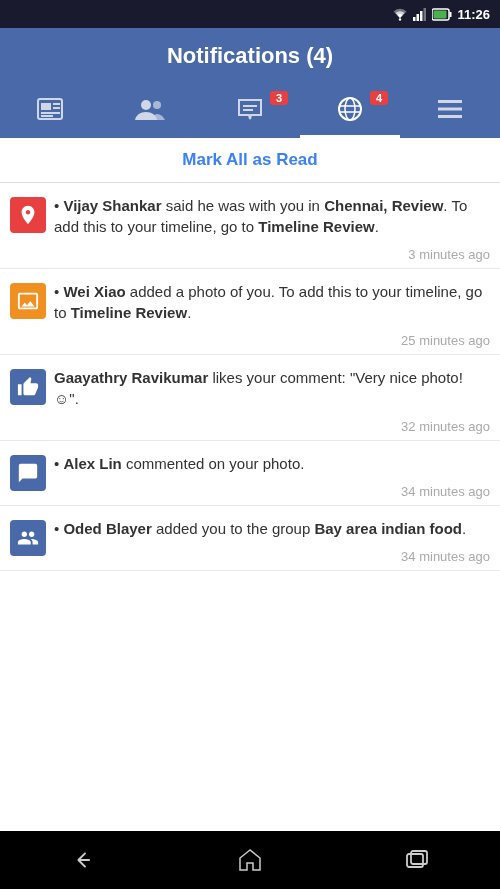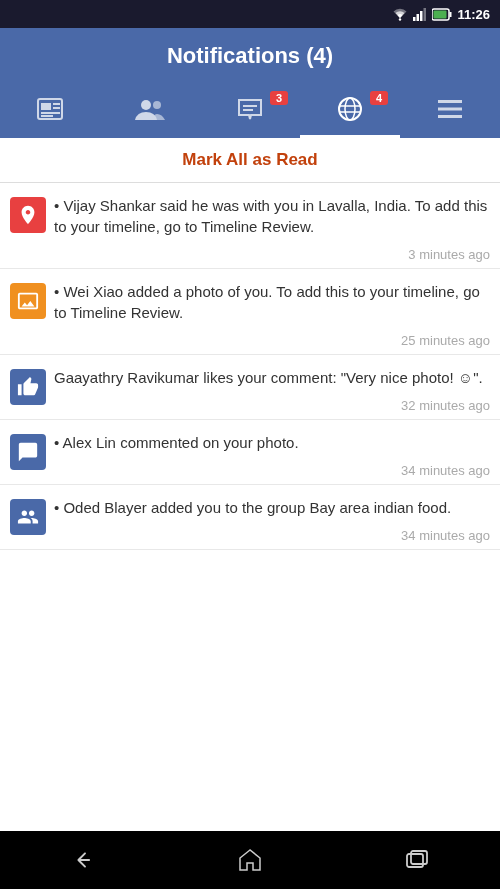--- a/index.html
+++ b/index.html
@@ -95,21 +95,21 @@
     }
 
     
     .mark-all-bar {
       border-bottom: 1px solid #ddd;
       padding: 12px 0;
       text-align: center;
       flex-shrink: 0;
     }
     .mark-all-btn {
-      color: #c2410c;
+      color: #3b82f6;
       font-size: 17px;
       font-weight: bold;
       background: none;
       border: none;
       cursor: pointer;
     }
 
     
     .notifications-list {
       flex: 1;
@@ -147,21 +147,21 @@
     }
     .notif-content {
       flex: 1;
     }
     .notif-text {
       font-size: 15px;
       color: #333;
       line-height: 1.4;
     }
     .notif-text b {
-      font-weight: normal;
+      font-weight: bold;
     }
     .notif-time {
       text-align: right;
       color: #aaa;
       font-size: 13px;
       margin-top: 10px;
       display: block;
     }
 
     
@@ -279,21 +279,21 @@
 <div class="notifications-list">
 
   <div class="notif-item">
     <div class="notif-icon-wrap notif-icon-location">
       <svg viewBox="0 0 24 24">
         <path d="M12 2C8.13 2 5 5.13 5 9c0 5.25 7 13 7 13s7-7.75 7-13c0-3.87-3.13-7-7-7zm0 9.5c-1.38 0-2.5-1.12-2.5-2.5s1.12-2.5 2.5-2.5 2.5 1.12 2.5 2.5-1.12 2.5-2.5 2.5z"></path>
       </svg>
     </div>
     <div class="notif-content">
       <div class="notif-text">
-        • <b>Vijay Shankar</b> said he was with you in <b>Lavalla, India</b>. To add this to your timeline, go to <b>Timeline Review</b>.
+        • <b>Vijay Shankar</b> said he was with you in <b>Chennai, Review</b>. To add this to your timeline, go to <b>Timeline Review</b>.
       </div>
       <span class="notif-time">3 minutes ago</span>
     </div>
   </div>
 
   <div class="notif-item">
     <div class="notif-icon-wrap notif-icon-photo">
       <svg viewBox="0 0 24 24">
         <path d="M21 3H3C2 3 1 4 1 5v14c0 1 1 2 2 2h18c1 0 2-1 2-2V5c0-1-1-2-2-2zm0 16H3V5h18v14zM8.5 13.5l2.5 3.01L14.5 12l4.5 6H5l3.5-4.5z"></path>
       </svg>

